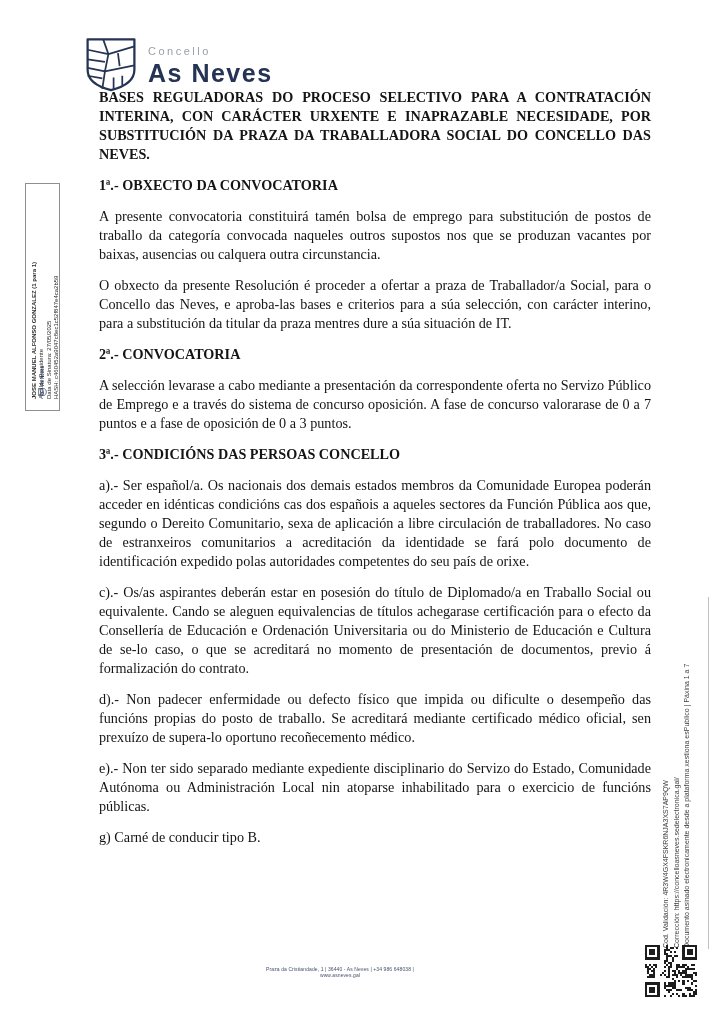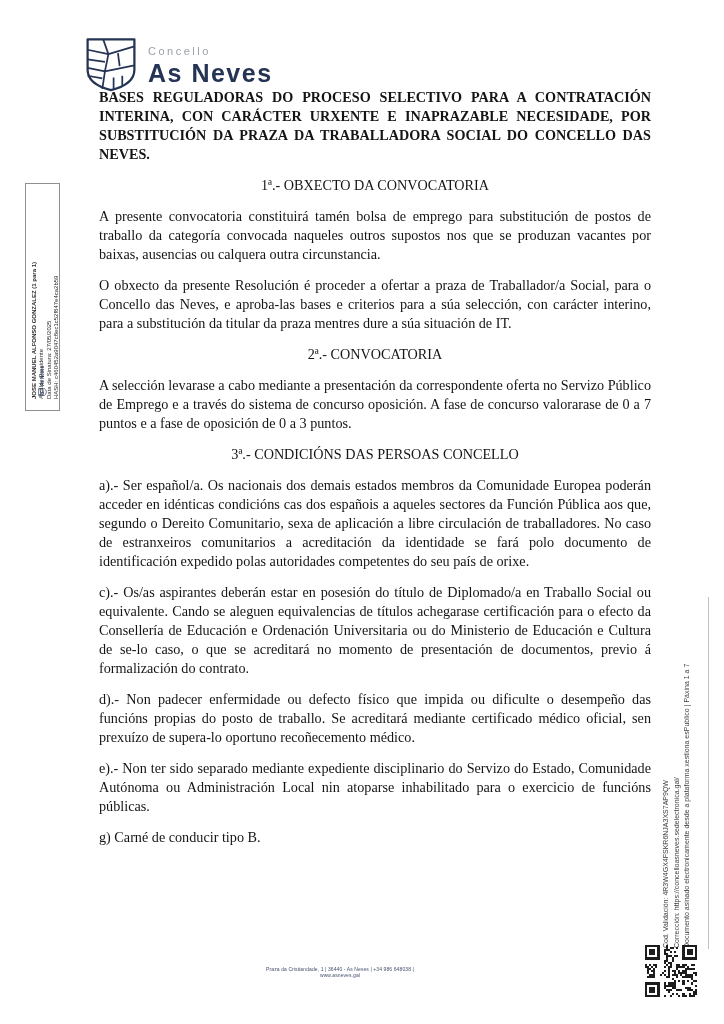--- a/index.html
+++ b/index.html
@@ -11,21 +11,21 @@
 
   
   .header-logo{position:absolute;left:85px;top:36px;display:flex;align-items:center;gap:11px;}
   .logo-text{display:flex;flex-direction:column;justify-content:center;}
   .logo-org{font-family:"Liberation Sans",sans-serif;font-size:11px;letter-spacing:2.5px;color:#9aa0a6;margin-bottom:2px;}
   .logo-name{font-family:"Liberation Sans",sans-serif;font-size:25px;font-weight:bold;color:#253454;letter-spacing:1.5px;}
 
   
   .content{position:absolute;left:88px;top:88px;width:552px;text-align:justify;margin-left:11px;}
   .doc-title{font-weight:bold;font-size:16.5px;line-height:21px;margin:0 0 15px;}
-  .sec-h{font-weight:normal;font-size:14.2px;line-height:19px;margin:2px 0 12px;text-align:center;}
+  .sec-h{font-weight:bold;font-size:14.2px;line-height:19px;margin:2px 0 12px;text-align:left;}
   .content p{font-size:14.2px;line-height:19px;margin:0 0 12px;}
 
   
   .stamp{position:absolute;left:25px;top:183px;width:33px;height:226px;border:1px solid #8f8f8f;background:#fff;}
   .stamp-text{
     position:absolute;left:31px;top:399px;width:196px;
     transform:rotate(-90deg);transform-origin:left top;
     font-family:"Liberation Sans",sans-serif;font-size:6px;line-height:7.4px;color:#2a2a2a;
     text-align:left;
   }

